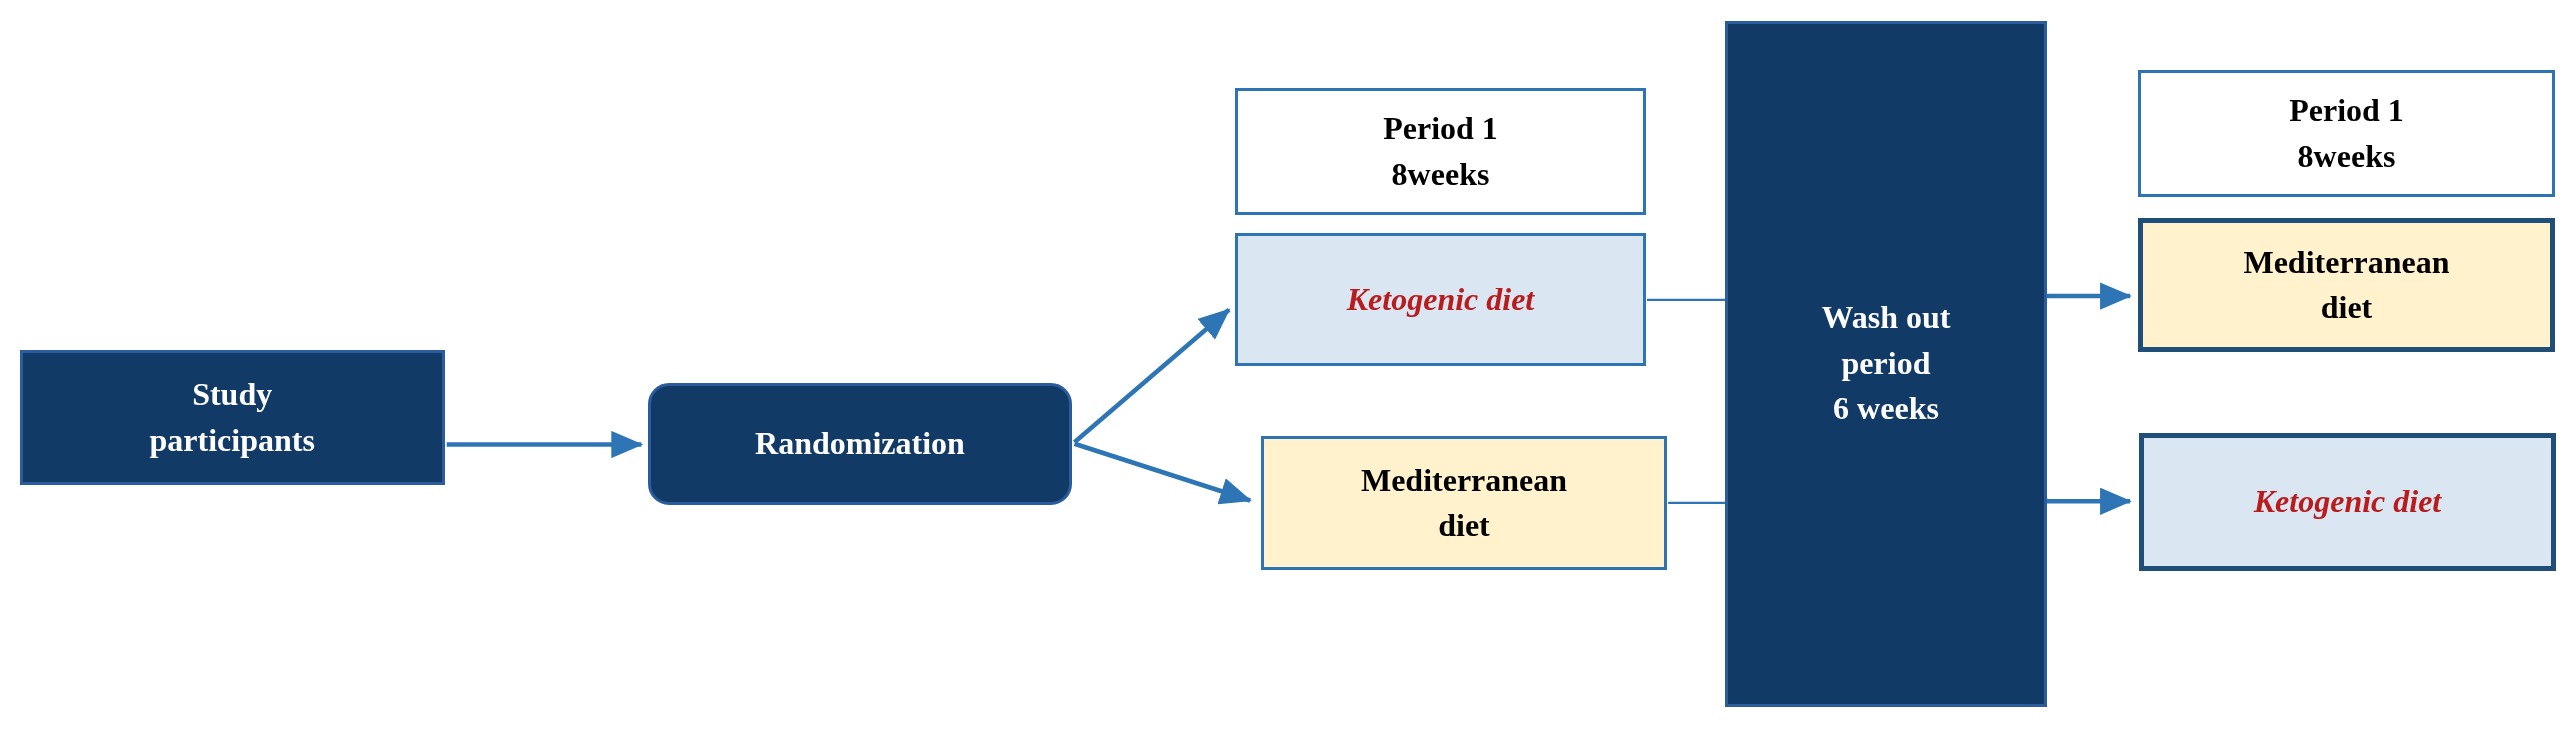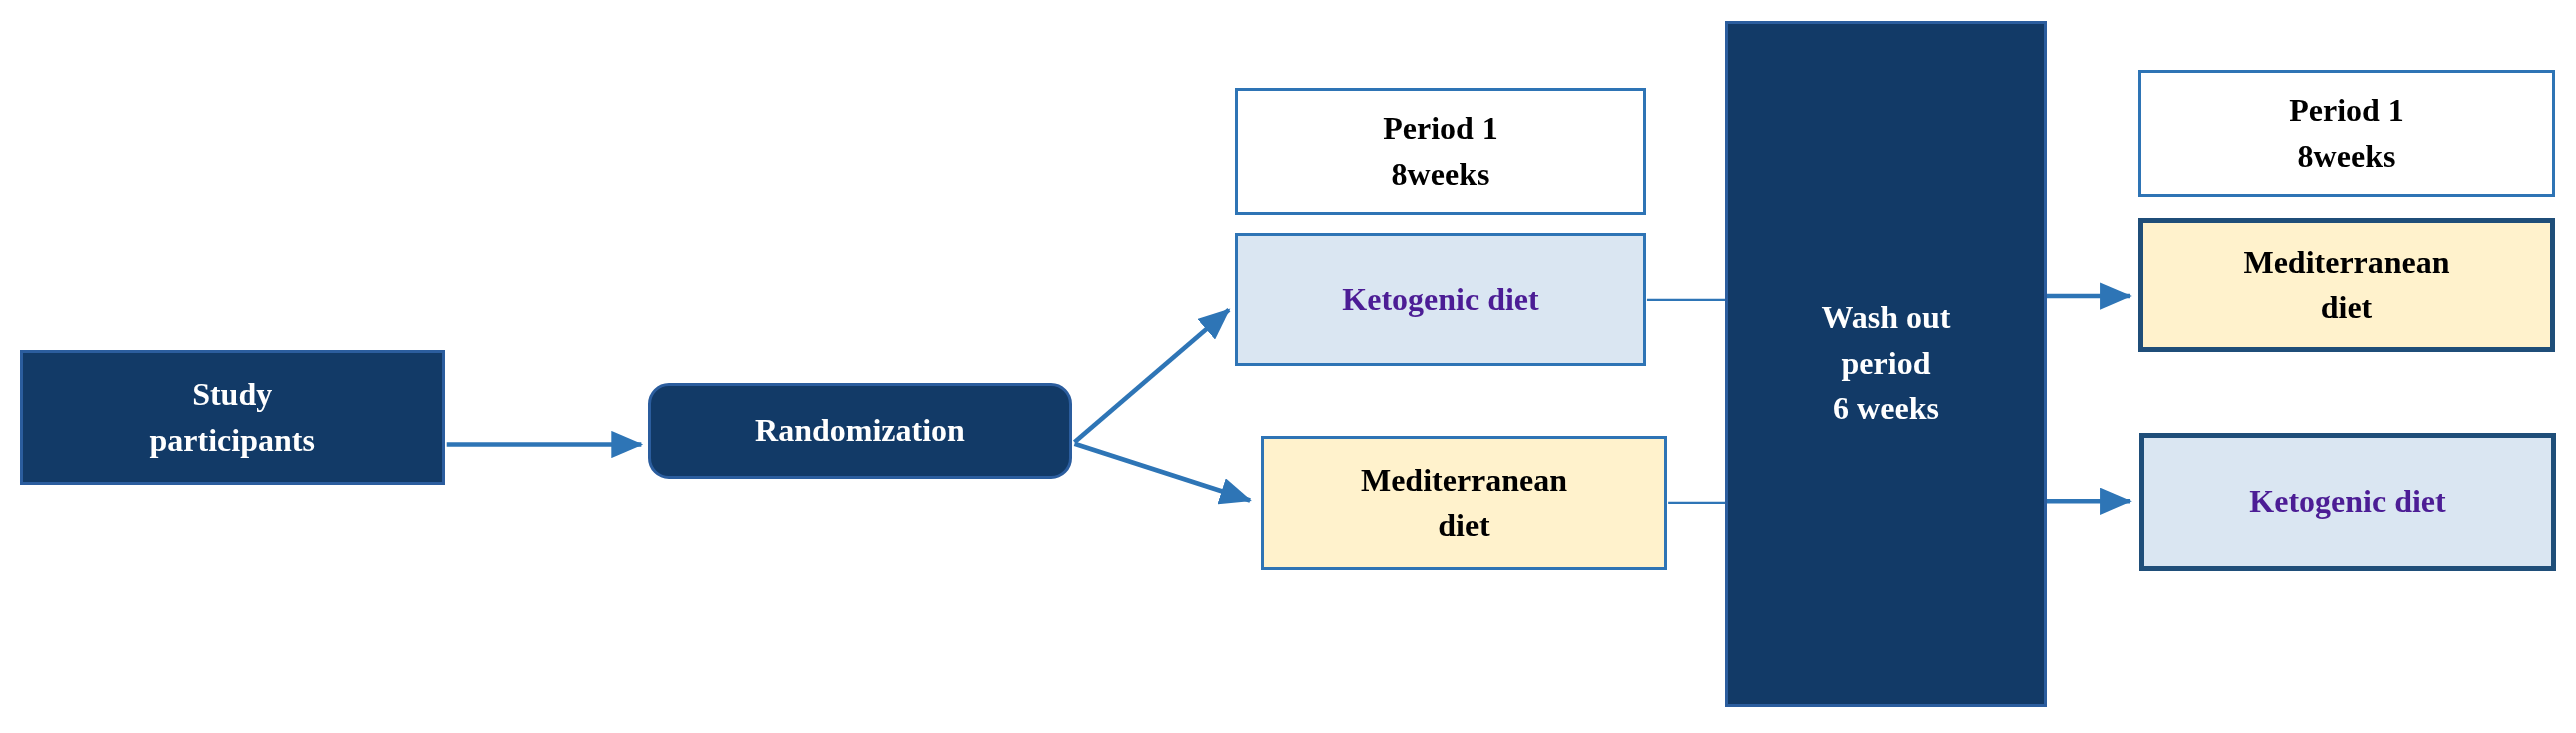--- a/index.html
+++ b/index.html
@@ -39,31 +39,32 @@
   }
   .rounded{border-radius:21px;}
   .plain{
     background:#ffffff;
     border:3.8px solid var(--blue-border);
     color:#000000;
   }
   .lightblue{
     background:var(--light-blue);
     border:3.8px solid var(--blue-border);
-    color:#4c1d95;
+    color:#b91c1c;
+    font-style:italic;
   }
   .yellow{
     background:var(--yellow);
     border:3.8px solid var(--blue-border);
     color:#000000;
   }
   .dark-edge{border:5.3px solid var(--dark-border);}
   
   #study        {left:19.7px;  top:350px; width:425px; height:135px;}
-  #random       {left:648px; top:383px; width:424px; height:96px;}
+  #random       {left:648px; top:383px; width:424px; height:122px;}
   #period1      {left:1235px;top:88px; width:411px; height:127px;}
   #keto1        {left:1235px;top:233px; width:411px; height:133px;}
   #med1         {left:1261px;top:436px; width:406px; height:134px;}
   #washout      {left:1725px;top:20.5px;  width:322px; height:686px;}
   #period2      {left:2138px;top:70px;  width:417px; height:127px;}
   #med2         {left:2138px;top:218px; width:417px; height:134px;}
   #keto2        {left:2139px;top:433px; width:417px; height:138px;}
 </style>
 </head>
 <body>

